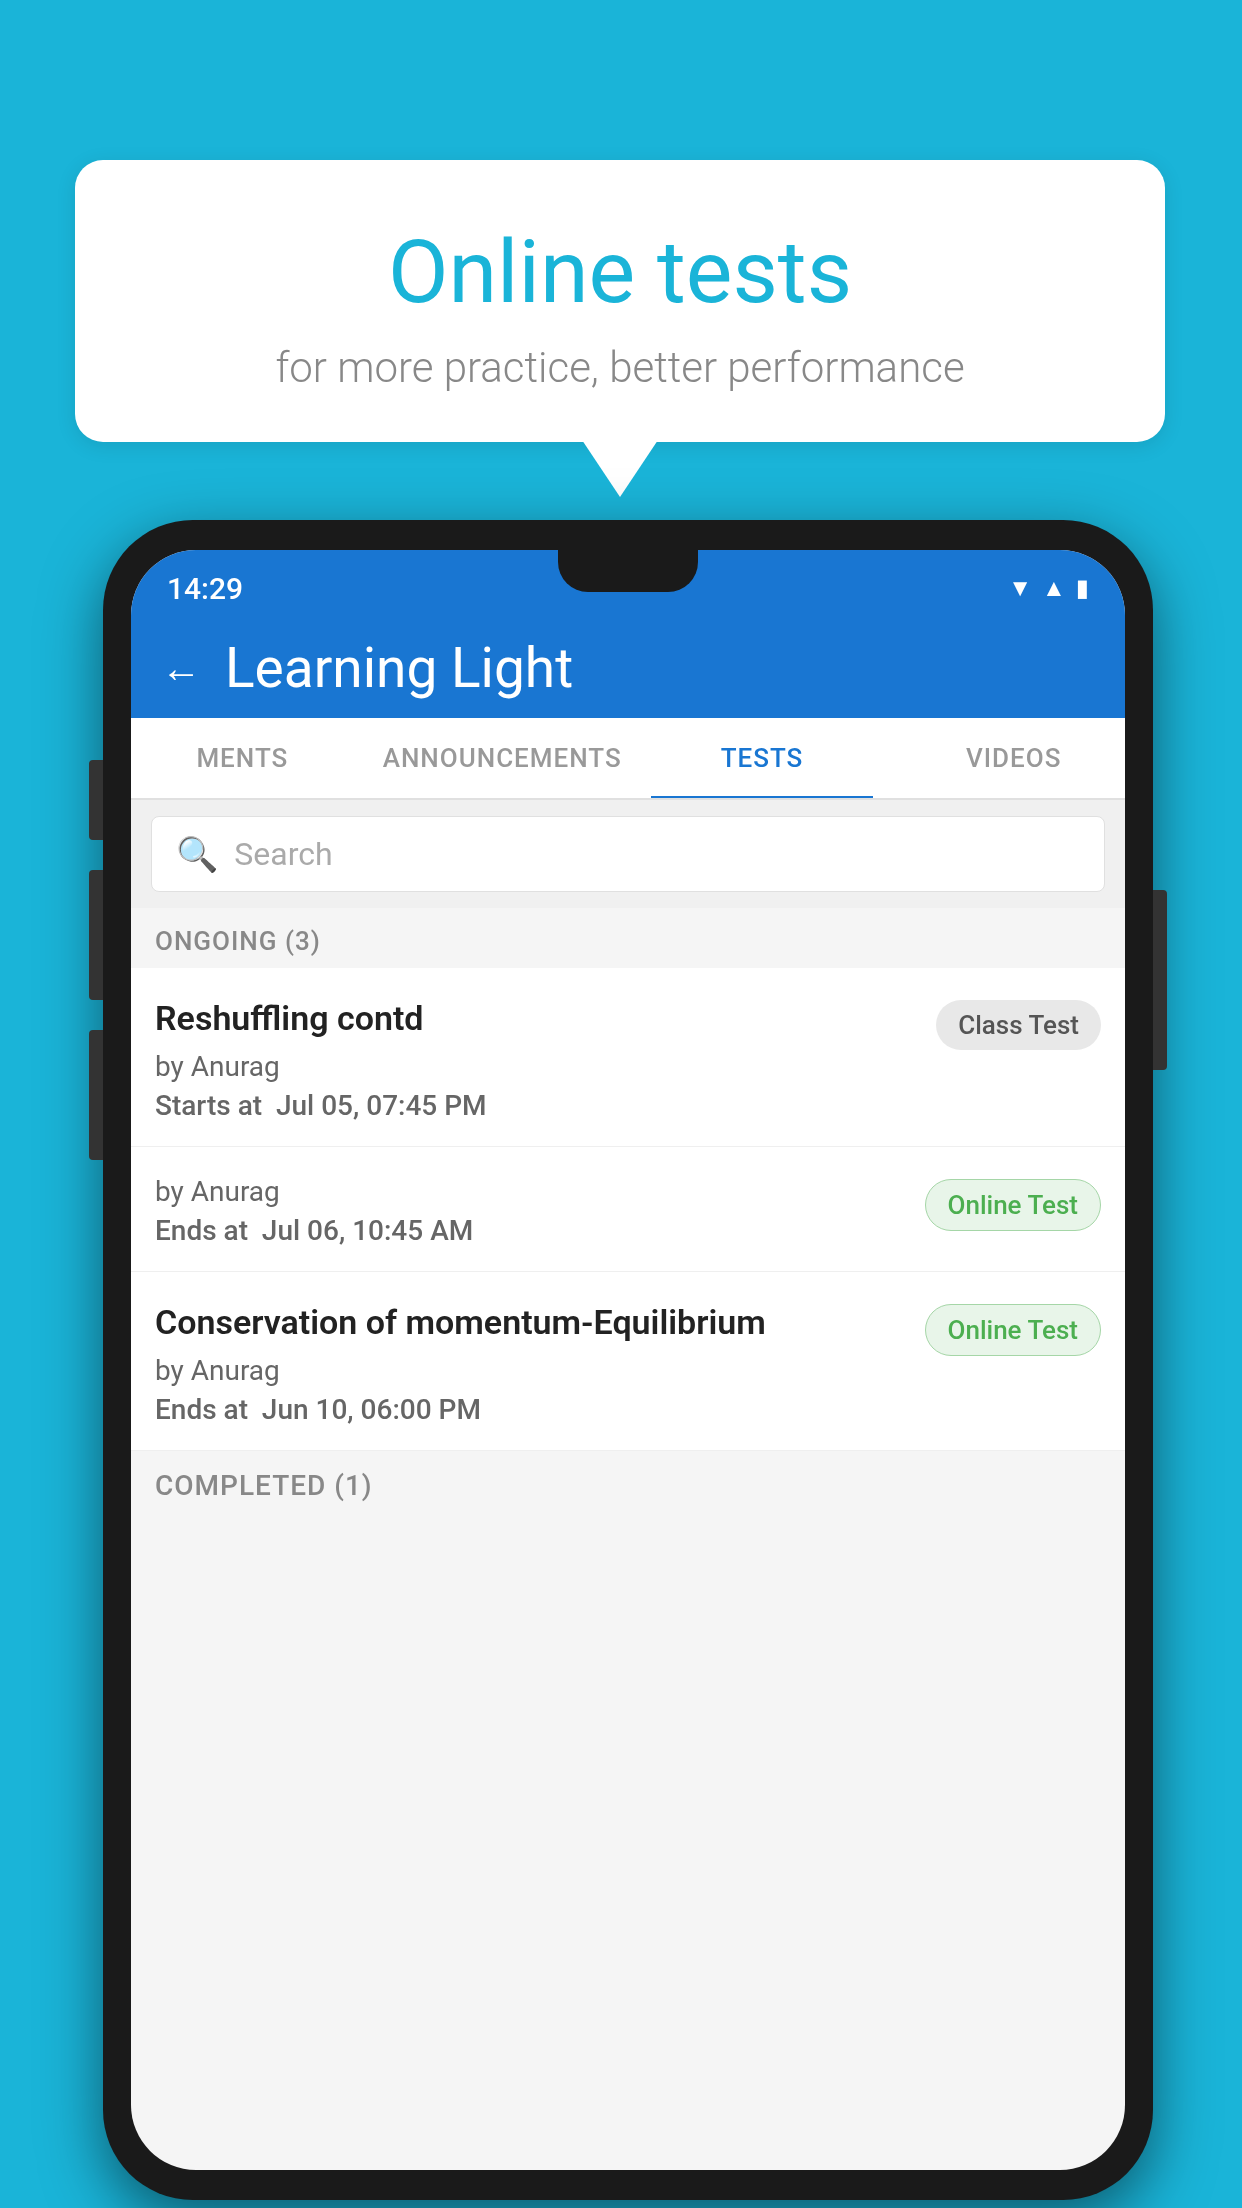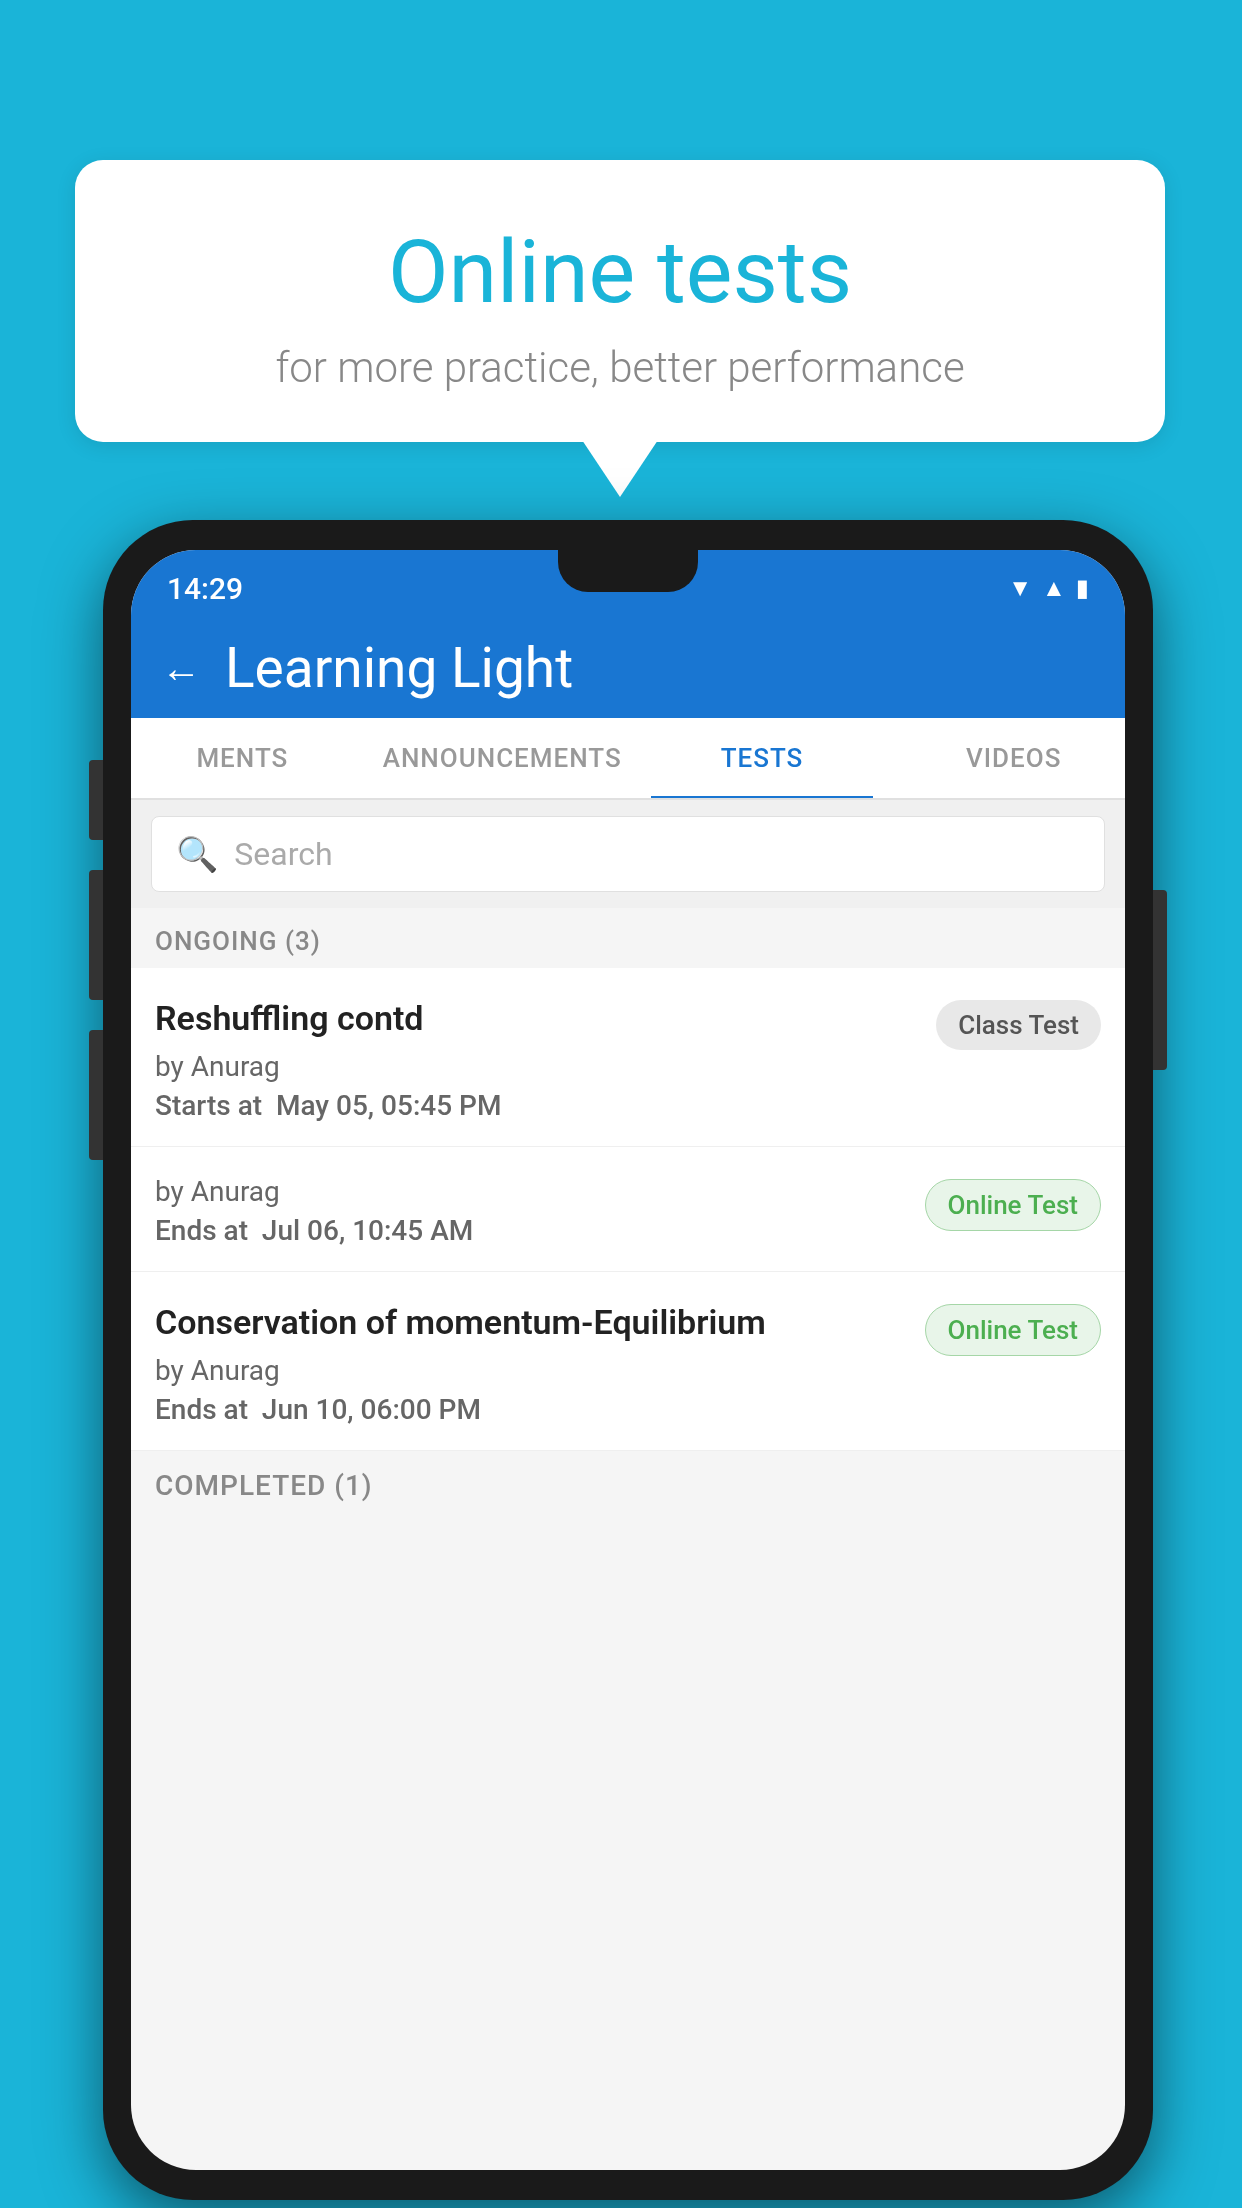--- a/index.html
+++ b/index.html
@@ -378,21 +378,21 @@
 
       <div class="section-header">ONGOING (3)</div>
 
       <div class="test-list">
 
         <div class="test-item">
           <div class="test-info">
             <div class="test-title">Reshuffling contd</div>
             <div class="test-by">by Anurag</div>
             <div class="test-date">
-              <span>Starts at</span>&nbsp;&nbsp;<span>May 05, 05:45 PM</span>
+              <span>Starts at</span>&nbsp;&nbsp;<span>Jul 05, 07:45 PM</span>
             </div>
           </div>
           <div class="badge badge-class">Class Test</div>
         </div>
 
         <div class="test-item">
           <div class="test-info">
             <div class="test-by">by Anurag</div>
             <div class="test-date">
               <span>Ends at</span>&nbsp;&nbsp;<span>Jul 06, 10:45 AM</span>

